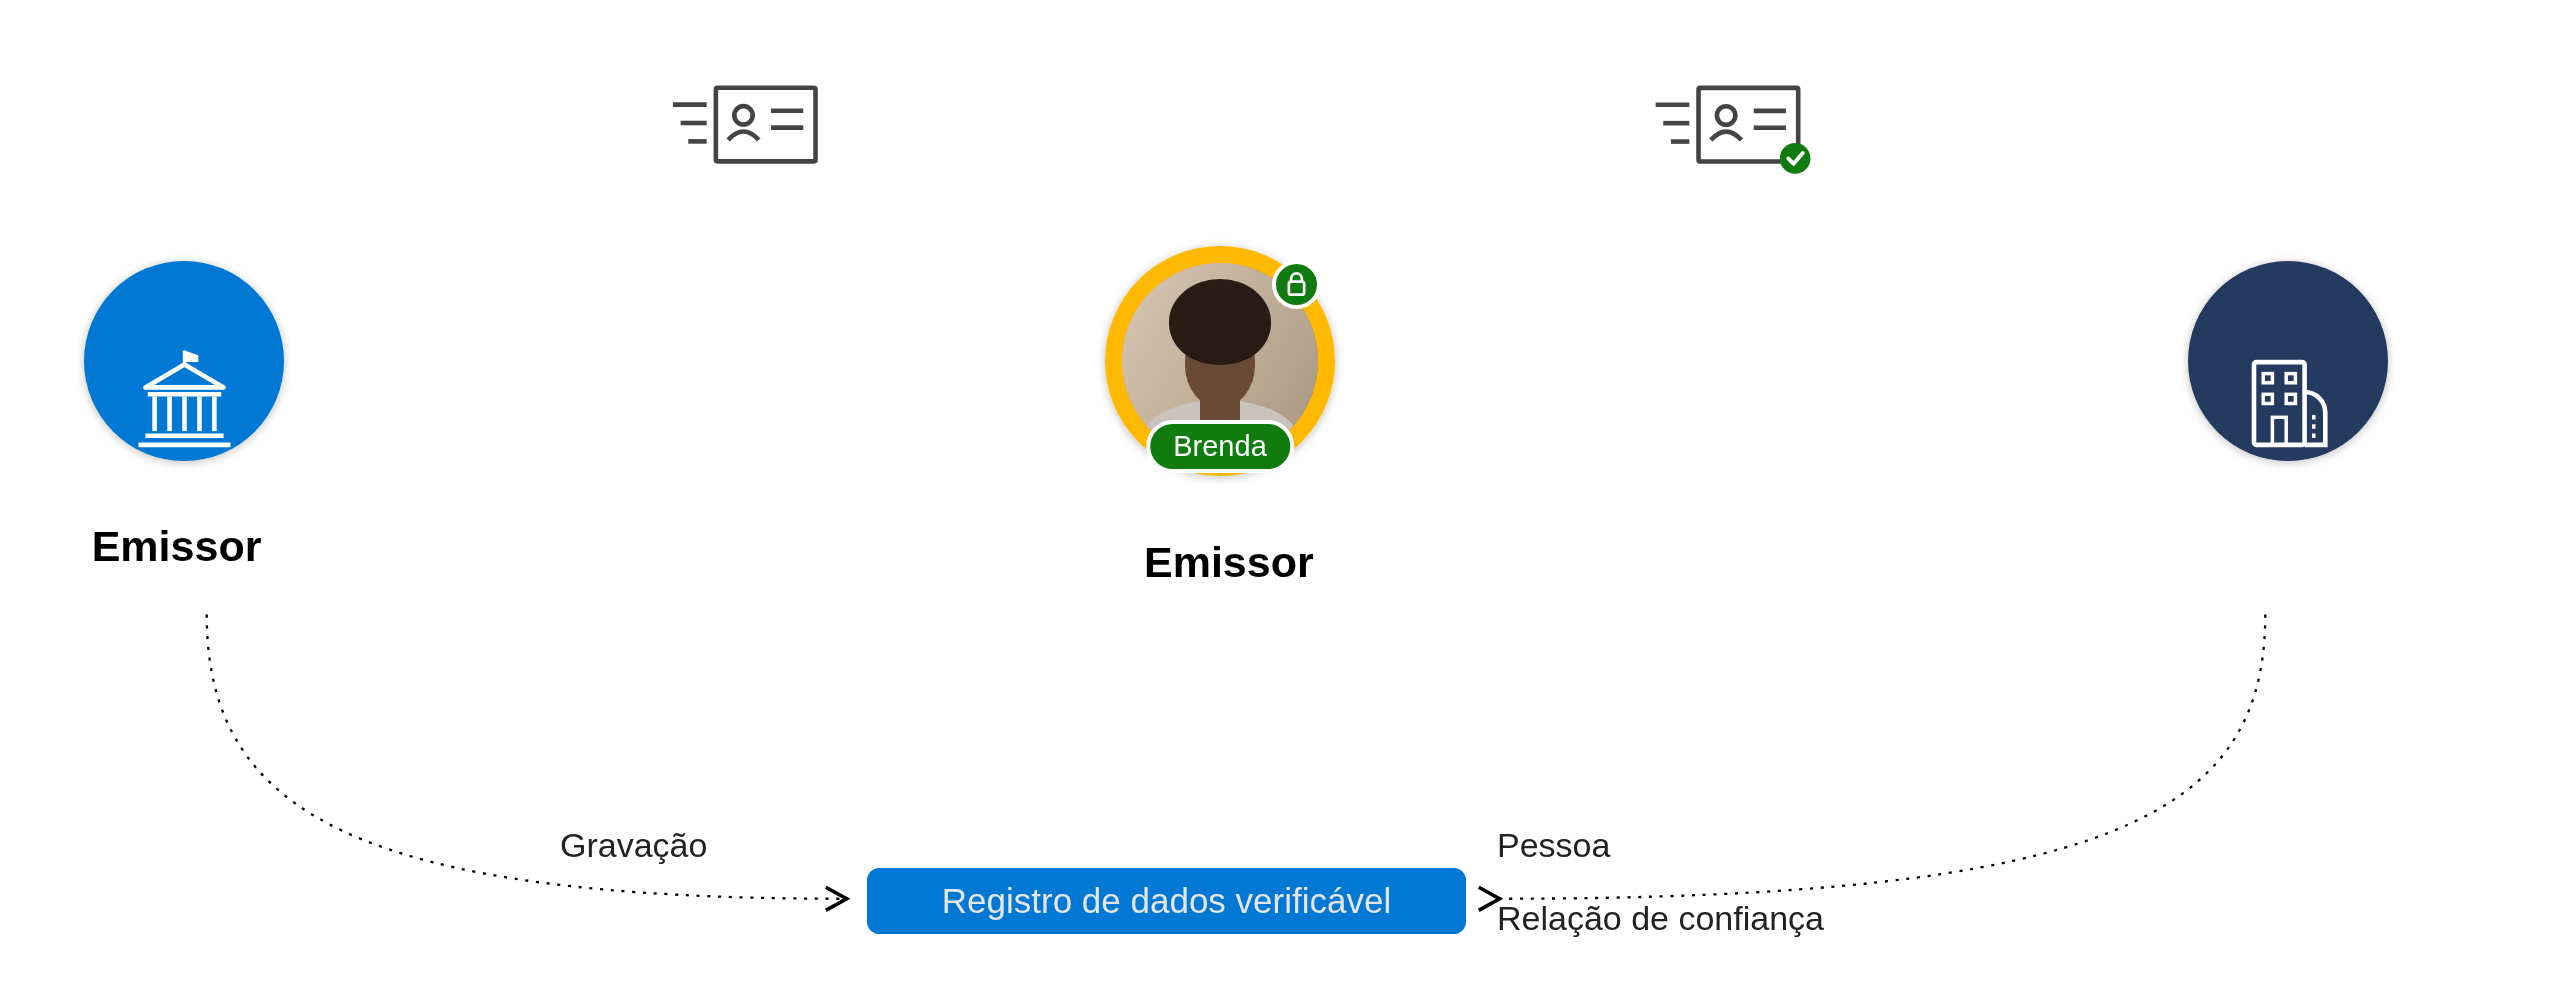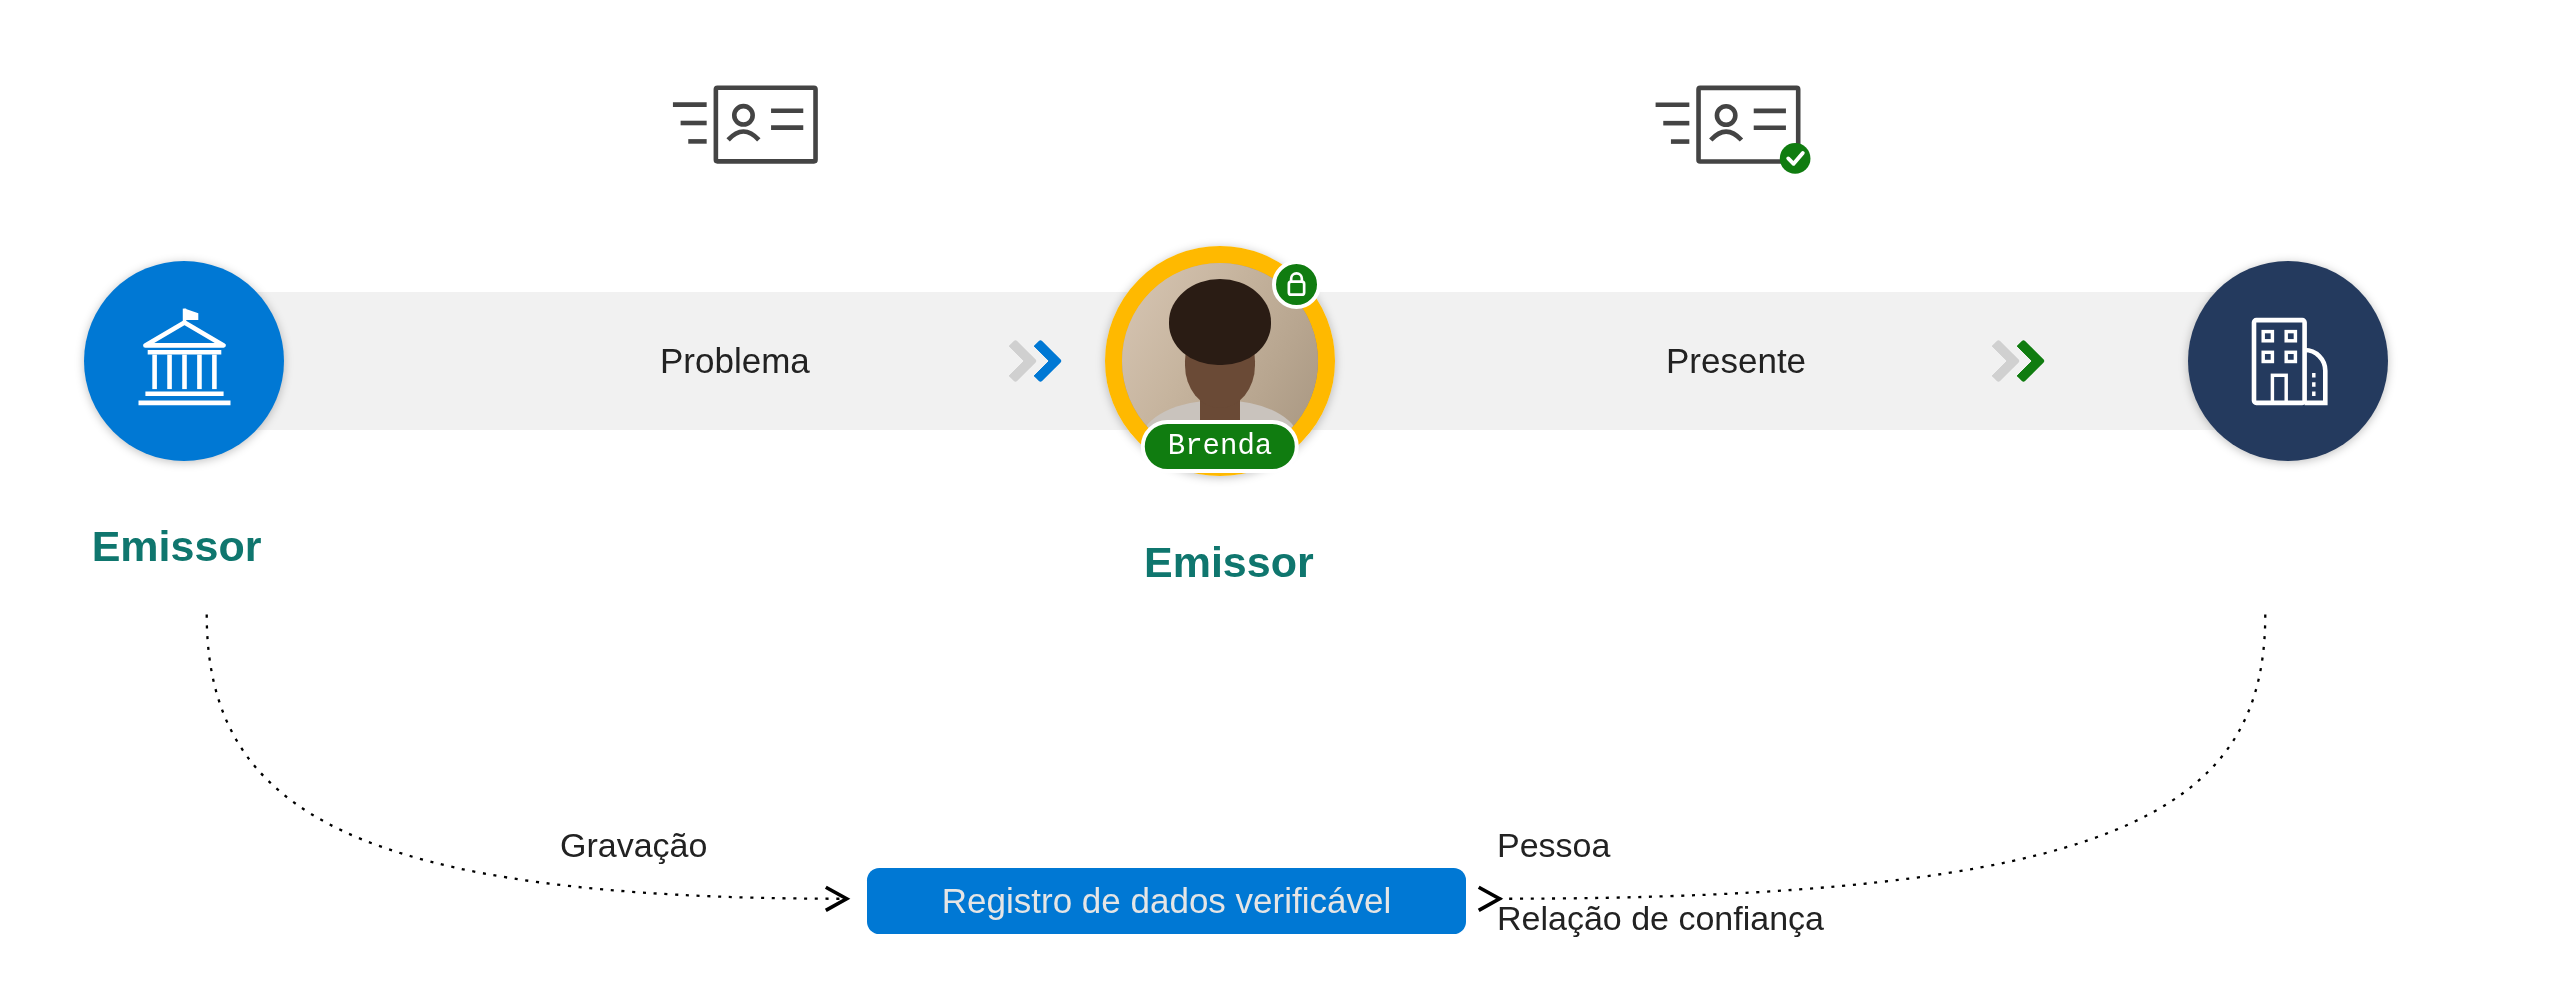--- a/index.html
+++ b/index.html
@@ -72,24 +72,23 @@
   .chev.blue { border-color: #0078d4; }
   .chev.green { border-color: #107c10; }
 
   
   .node {
     position: absolute;
     width: 200px;
     height: 200px;
     border-radius: 50%;
     display: flex;
-    align-items: center;
+    align-items: flex-end;
     justify-content: center;
     box-shadow: 0 1.5px 9.2px rgba(0,0,0,0.25);
-    font-family: Liberation Mono, monospace;
   }
   .node.issuer {
     background: #0078d4;
     top: 184px;
     left: 0;
   }
   .node.verifier {
     background: #243a5e;
     top: 184px;
     right: 0;
@@ -150,21 +149,21 @@
     font-size:29px;
     font-weight:400;
     white-space:nowrap;
   }
 
   
   .node-title {
     position:absolute;
     font-size:43px;
     font-weight:700;
-    color:#0f766e;
+    color:#000000;
   }
   .node-title.issuer { top: 445px; left: 7.7px; }
   .node-title.person { top: 461px; left: 1060px; }
   .node-title.verifier { top: 445px; right: 0px; }
 
   
   .dotted-path {
     position:absolute;
     top:522px;
     left:92px;
@@ -227,32 +226,20 @@
       <rect x="62" y="14" width="130" height="96" fill="none" stroke="#444" stroke-width="6" rx="2"></rect>
       <circle cx="98" cy="50" r="12" fill="none" stroke="#444" stroke-width="6"></circle>
       <path d="M78 82 Q98 60 118 82" fill="none" stroke="#444" stroke-width="6"></path>
       <line x1="134" y1="44" x2="176" y2="44" stroke="#444" stroke-width="6"></line>
       <line x1="134" y1="66" x2="176" y2="66" stroke="#444" stroke-width="6"></line>
       <circle cx="188" cy="106" r="20" fill="#107c10"></circle>
       <path d="M179 106 L186 113 L198 99" fill="none" stroke="#fff" stroke-width="5" stroke-linecap="round" stroke-linejoin="round"></path>
     </svg>
   </div>
 
-  <div class="flow-bar">
-    <span class="flow-label problem">Problema</span>
-    <div class="chevrons first">
-      <span class="chev gray"></span>
-      <span class="chev blue"></span>
-    </div>
-    <span class="flow-label present">Presente</span>
-    <div class="chevrons second">
-      <span class="chev gray"></span>
-      <span class="chev green"></span>
-    </div>
-  </div>
 
   <div class="node issuer">
     <svg width="115" height="115" viewBox="0 0 100 100">
       <line x1="50" y1="4" x2="50" y2="16" stroke="#fff" stroke-width="3"></line>
       <path d="M50 4 L62 8 L62 14 L50 14 Z" fill="#fff"></path>
       <path d="M16 36 L50 16 L84 36 Z" fill="none" stroke="#fff" stroke-width="4" stroke-linejoin="round"></path>
       <line x1="18" y1="42" x2="82" y2="42" stroke="#fff" stroke-width="4"></line>
       <line x1="24" y1="44" x2="24" y2="74" stroke="#fff" stroke-width="4"></line>
       <line x1="37" y1="44" x2="37" y2="74" stroke="#fff" stroke-width="4"></line>
       <line x1="50" y1="44" x2="50" y2="74" stroke="#fff" stroke-width="4"></line>

